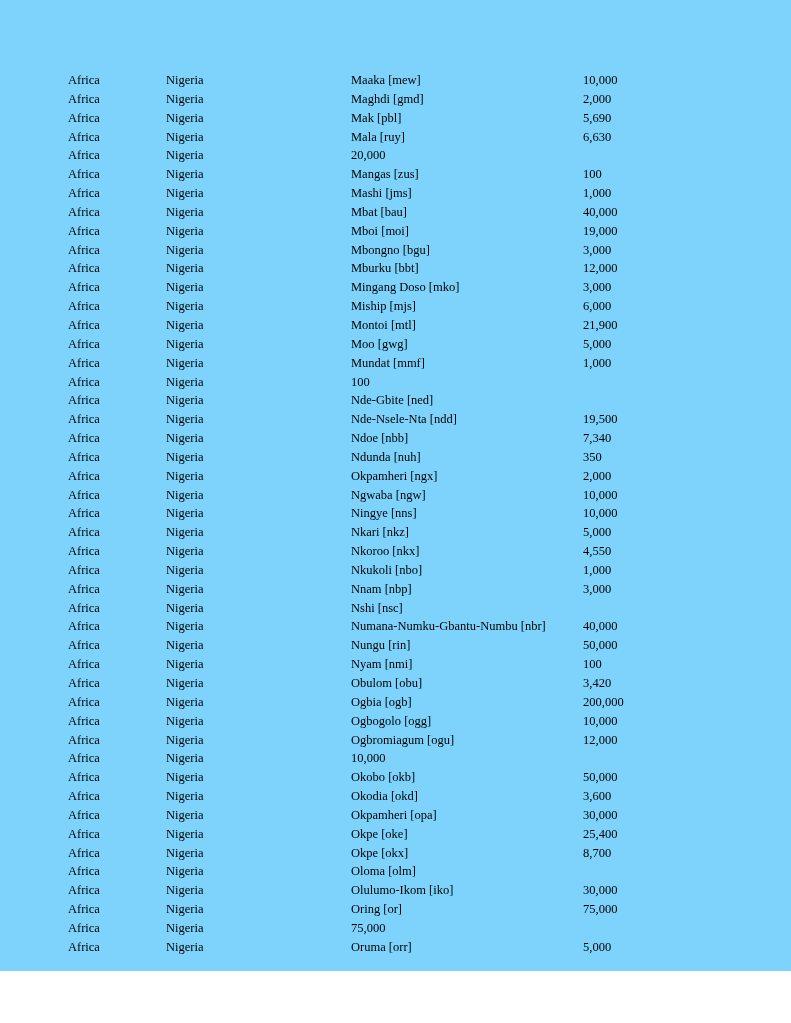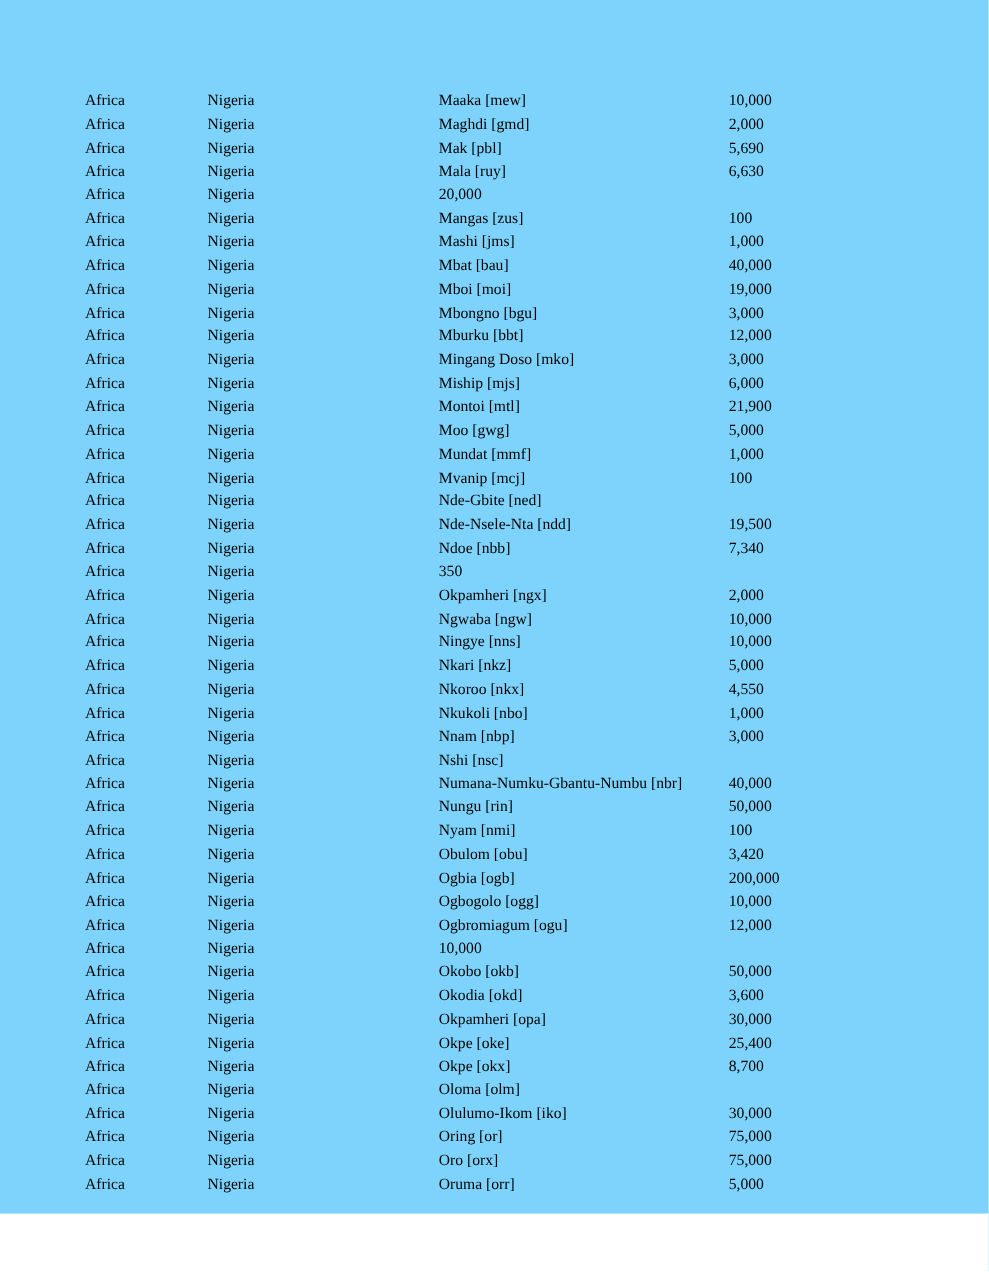--- a/index.html
+++ b/index.html
@@ -148,21 +148,20 @@
   <div class="row">
     <span class="cell continent">Africa</span>
     <span class="cell country">Nigeria</span>
     <span class="cell language">Mundat [mmf]</span>
     <span class="cell population">1,000</span>
   </div>
 
   <div class="row">
     <span class="cell continent">Africa</span>
     <span class="cell country">Nigeria</span>
-    <span class="cell language">Mvanip [mcj]</span>
     <span class="cell population">100</span>
   </div>
 
   <div class="row">
     <span class="cell continent">Africa</span>
     <span class="cell country">Nigeria</span>
     <span class="cell language">Nde-Gbite [ned]</span>
     <span class="cell population"></span>
   </div>
 
@@ -176,20 +175,21 @@
   <div class="row">
     <span class="cell continent">Africa</span>
     <span class="cell country">Nigeria</span>
     <span class="cell language">Ndoe [nbb]</span>
     <span class="cell population">7,340</span>
   </div>
 
   <div class="row">
     <span class="cell continent">Africa</span>
     <span class="cell country">Nigeria</span>
+    <span class="cell language">Ndunda [nuh]</span>
     <span class="cell population">350</span>
   </div>
 
   <div class="row">
     <span class="cell continent">Africa</span>
     <span class="cell country">Nigeria</span>
     <span class="cell language">Okpamheri [ngx]</span>
     <span class="cell population">2,000</span>
   </div>
 
@@ -349,21 +349,20 @@
   <div class="row">
     <span class="cell continent">Africa</span>
     <span class="cell country">Nigeria</span>
     <span class="cell language">Oring [or]</span>
     <span class="cell population">75,000</span>
   </div>
 
   <div class="row">
     <span class="cell continent">Africa</span>
     <span class="cell country">Nigeria</span>
-    <span class="cell language">Oro [orx]</span>
     <span class="cell population">75,000</span>
   </div>
 
   <div class="row">
     <span class="cell continent">Africa</span>
     <span class="cell country">Nigeria</span>
     <span class="cell language">Oruma [orr]</span>
     <span class="cell population">5,000</span>
   </div>
 </div>

